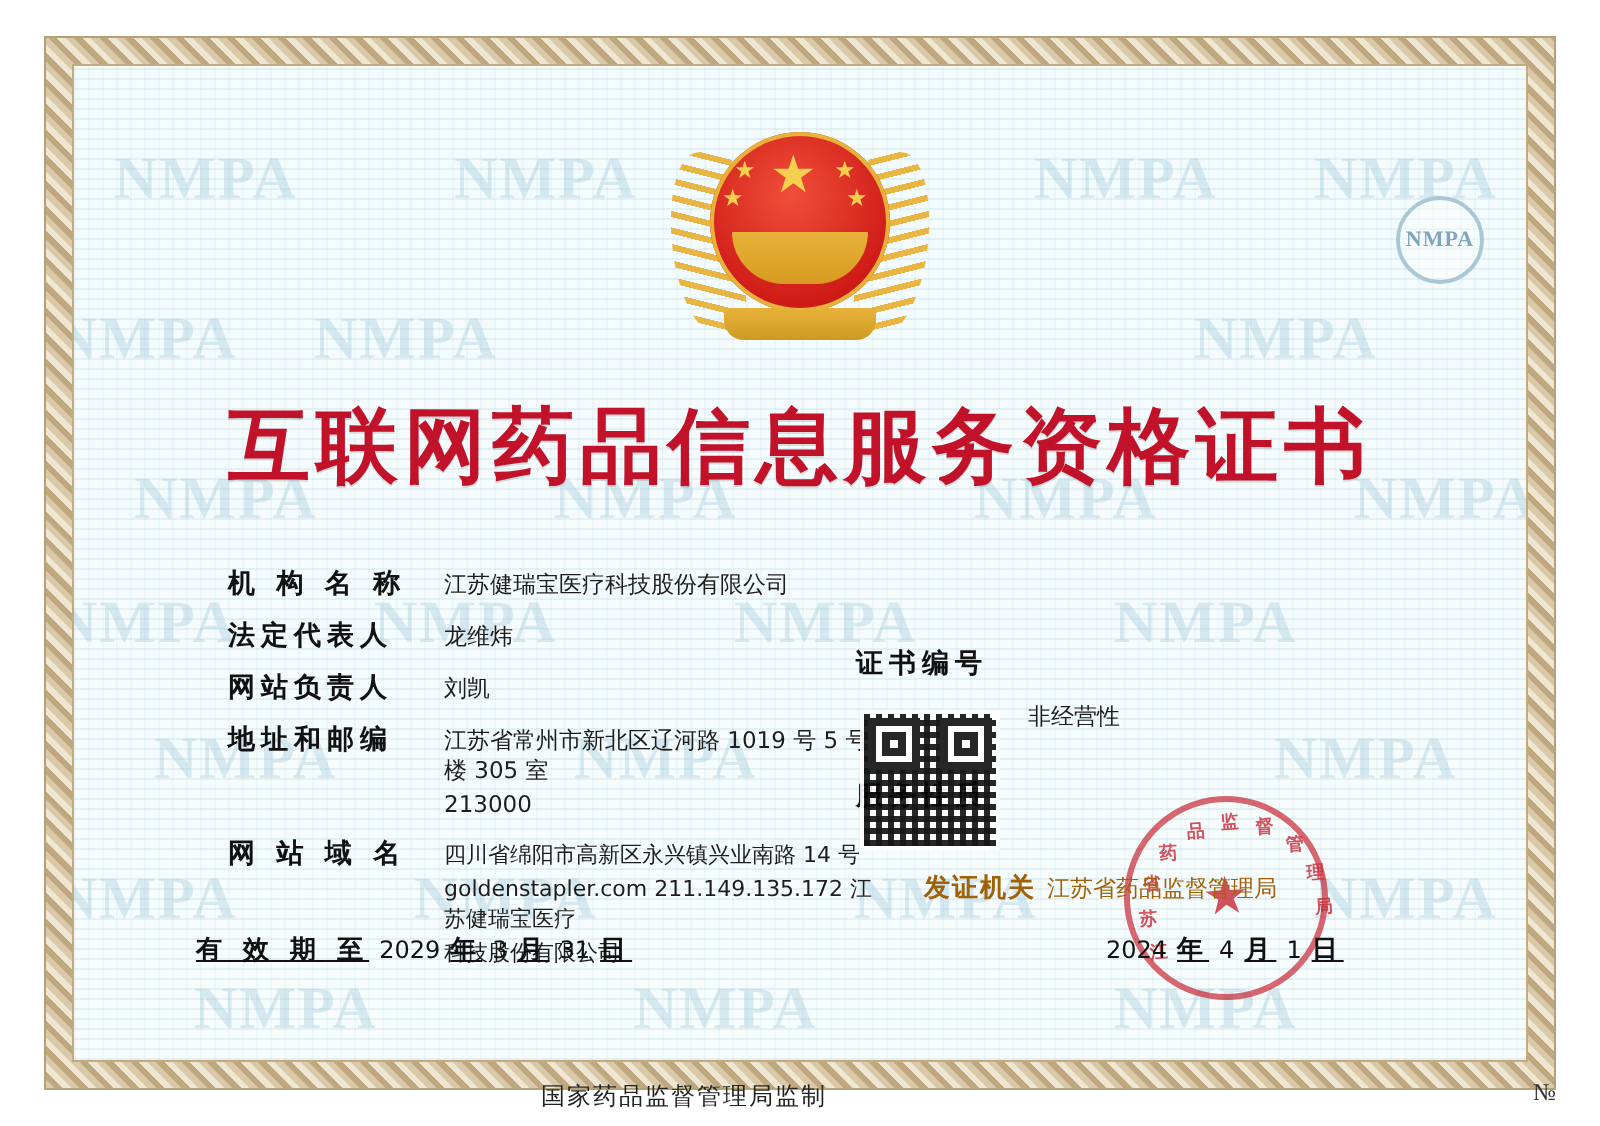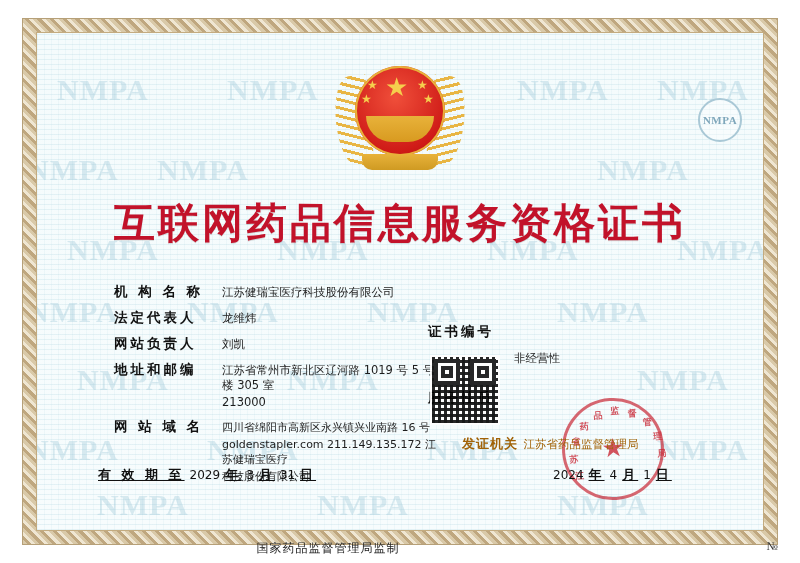--- a/index.html
+++ b/index.html
@@ -322,20 +322,21 @@
   .footer {
     position: absolute;
     left: 0;
     top: 540px;
     width: 656px;
     text-align: center;
     font-family: "DejaVu Sans", sans-serif;
     font-size: 12px;
     color: #222;
     letter-spacing: 1px;
+    padding-left: 14px;
   }
   .serial-no {
     position: absolute;
     right: 22px;
     top: 539px;
     font-family: "Liberation Serif", serif;
     font-size: 12px;
     color: #333;
   }
 </style>
@@ -412,21 +413,21 @@
       <div class="row">
         <div class="label">地址和邮编</div>
         <div>
           <div class="value">江苏省常州市新北区辽河路 1019 号 5 号楼 305 室</div>
           <div class="value">213000</div>
         </div>
       </div>
       <div class="row">
         <div class="label">网 站 域 名</div>
         <div style="width:215px;">
-          <div class="value small">四川省绵阳市高新区永兴镇兴业南路 16                      号</div>
+          <div class="value small">四川省绵阳市高新区永兴镇兴业南路 14                      号</div>
           <div class="value small">goldenstapler.com  211.149.135.172  江苏健瑞宝医疗</div>
           <div class="value small">科技股份有限公司</div>
         </div>
       </div>
     </div>
 
     <div class="right-col">
       <div class="row">
         <div class="label">证书编号</div>
       </div>

